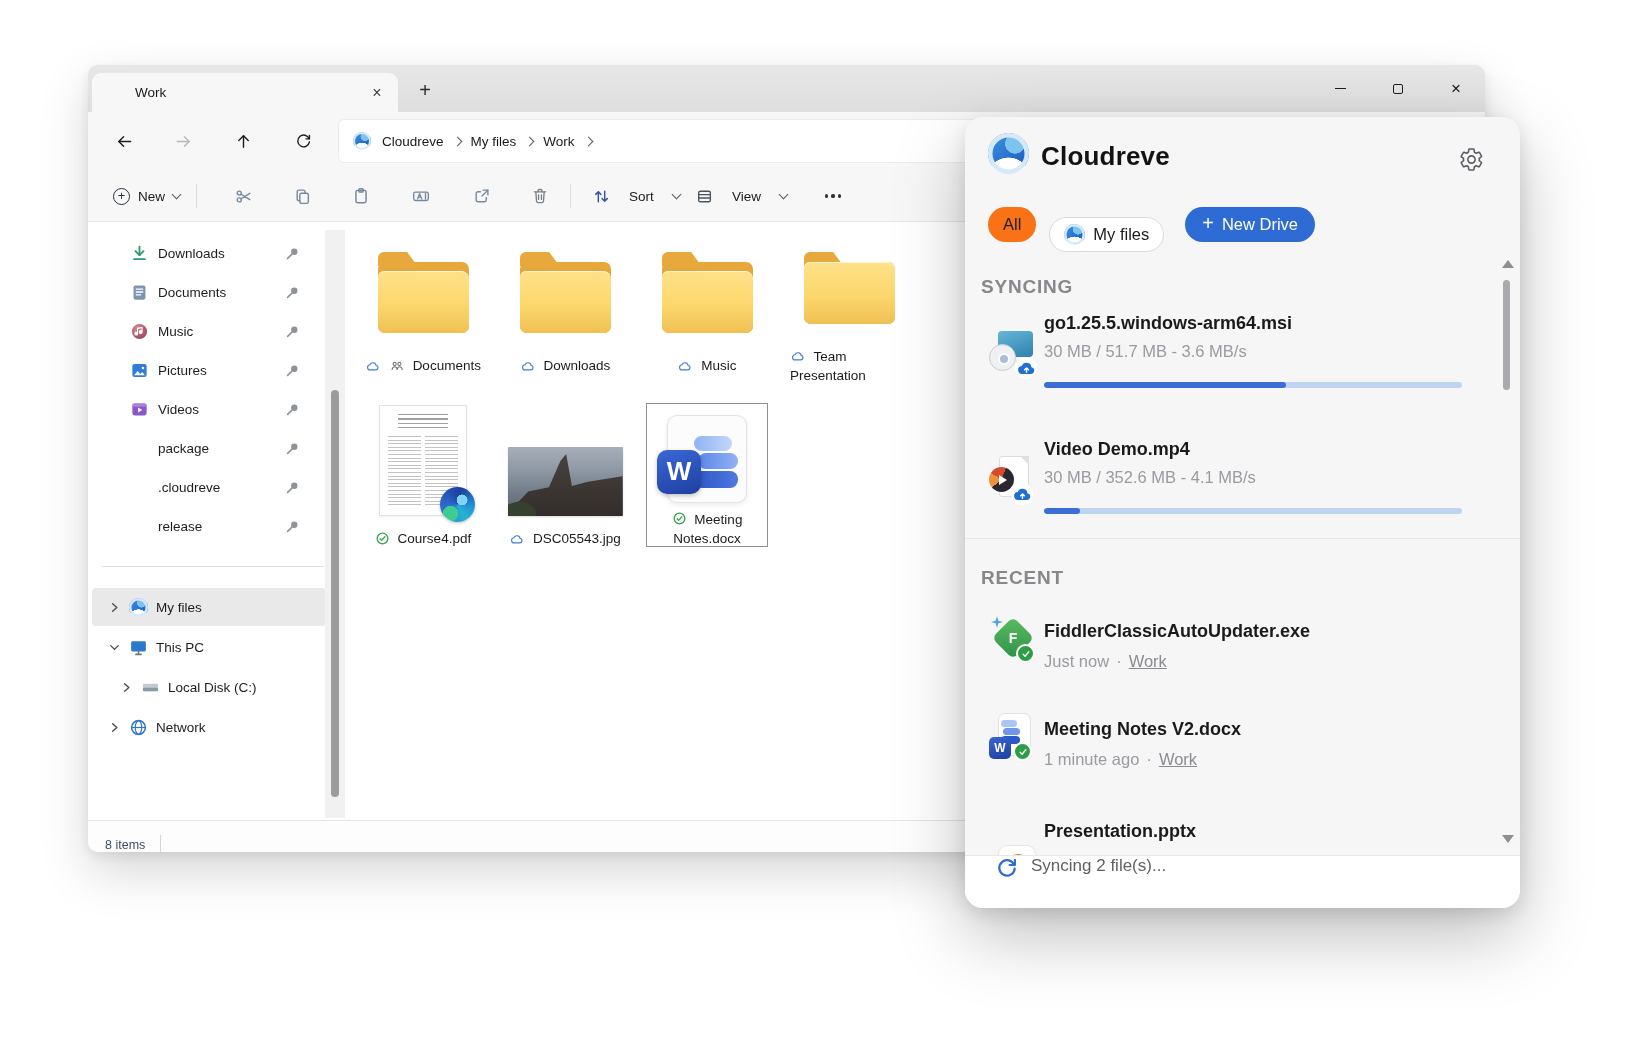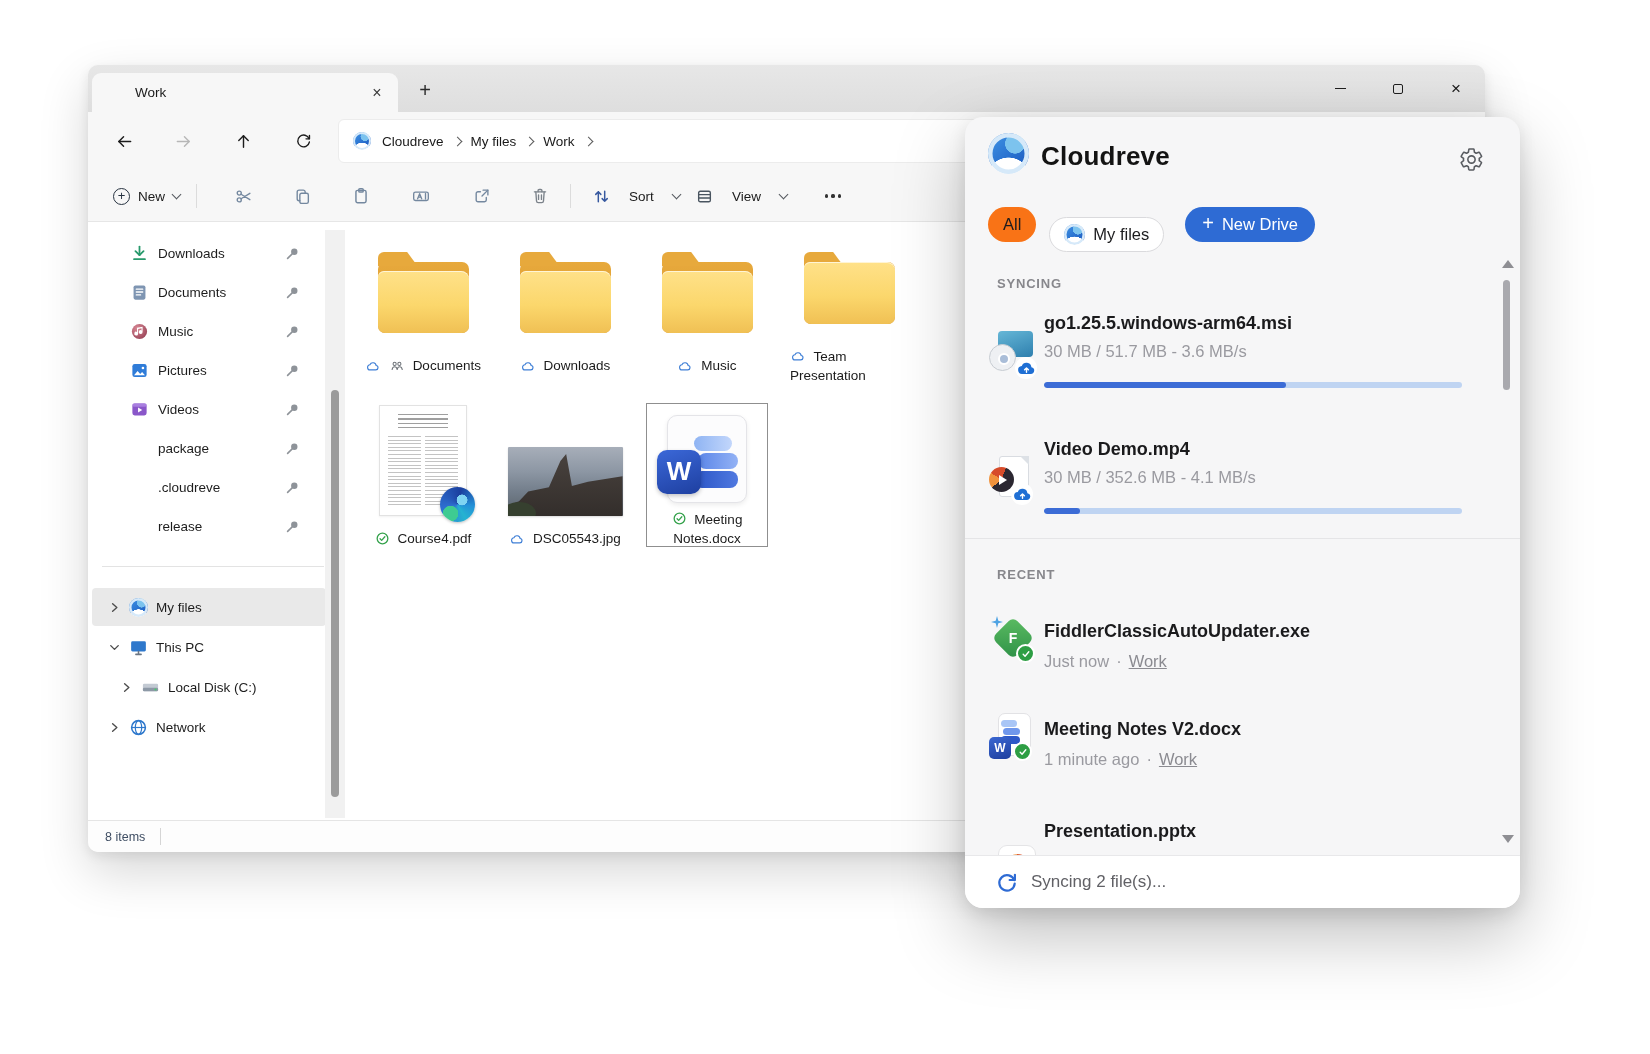--- a/index.html
+++ b/index.html
@@ -83,51 +83,51 @@
   .bush{position:absolute;left:-6px;bottom:-8px;width:34px;height:22px;border-radius:50%;background:#36402f}
   .photo-label,.pdf-label{margin-top:13px}
   .docxlabel{margin-top:7px;max-width:104px}
   .wordpage{position:relative;width:80px;height:106px;background:#fcfcfd;border:1px solid #e4e4e8;border-radius:10px;margin-top:12px;box-shadow:0 2px 5px rgba(0,0,0,.08)}
   .wbar{position:absolute;border-radius:8px}
   .wbar.b1{left:26px;top:20px;width:38px;height:15px;background:linear-gradient(90deg,#8fb4f3,#c2d6fb)}
   .wbar.b2{left:30px;top:37px;width:40px;height:16px;background:linear-gradient(90deg,#5b86e8,#93b2f5)}
   .wbar.b3{left:26px;top:55px;width:44px;height:17px;background:linear-gradient(90deg,#2b55c6,#5079e0)}
   .wbadge{position:absolute;left:-11px;bottom:8px;width:44px;height:44px;border-radius:10px;background:linear-gradient(160deg,#3b68d8 0%,#1e3fa0 100%);color:#fff;font-weight:bold;font-size:26px;display:flex;align-items:center;justify-content:center;box-shadow:0 2px 4px rgba(0,0,0,.22)}
 
-  .statusbar{position:absolute;left:0;right:0;bottom:0;height:32px;border-top:1px solid #e5e5e5;background:#fdfdfd;border-radius:0 0 10px 10px;display:flex;align-items:center;padding-left:17px}
+  .statusbar{position:absolute;left:0;right:0;bottom:0;height:32px;border-top:1px solid #e5e5e5;background:#fdfdfd;border-radius:0 0 10px 10px;display:flex;align-items:flex-end;padding-left:17px}
   .scount{font-size:12.5px;color:#3f4e63}
   .ssep{width:1px;height:17px;background:#d5d5d5;margin-left:15px}
 
   
   .panel{position:absolute;left:965px;top:117px;width:555px;height:791px;border-radius:18px;background:#f6f6f7;box-shadow:0 28px 70px rgba(0,0,0,.25),0 6px 18px rgba(0,0,0,.1);overflow:hidden}
   .p-logo{position:absolute;left:23px;top:16px;width:41px;height:41px;box-shadow:inset 0 0 0 4.5px #d6e9f9}
   .p-title{position:absolute;left:76px;top:24px;font-size:26px;font-weight:bold;color:#131313;letter-spacing:.2px}
   .p-gear{position:absolute;left:492px;top:28px;width:28px;height:28px;color:#595c61;display:flex;align-items:center;justify-content:center}
   .pills{position:absolute;left:23px;top:79px;display:flex;gap:9px;align-items:center}
   .pill{height:35px;border-radius:18px;display:flex;align-items:center;font-size:16.5px;color:#1c1c1e;padding:0 15px}
   .pill.all{background:#f97316}
   .pill.myfiles{background:#fff;border:1px solid #dadadd;gap:8px;padding:0 14px}
   .pill-logo{width:21px;height:21px;box-shadow:inset 0 0 0 2.5px #d6e9f9}
   .pill.newdrive{background:#2e6bd4;color:#fff;gap:8px;padding:0 17px;font-weight:500}
   .pill .plus{font-size:20px;font-weight:400;margin-top:-2px}
-  .sechead{position:absolute;left:32px;font-size:13px;font-weight:bold;letter-spacing:.8px;color:#87878c}
+  .sechead{position:absolute;left:16px;font-size:19px;font-weight:bold;letter-spacing:.8px;color:#87878c}
   .syncitem,.recitem{position:absolute;left:24px;right:58px}
   .fico{position:absolute;left:0;width:46px;height:46px}
   .ititle{position:absolute;left:55px;right:0;top:0;font-size:18px;font-weight:700;color:#1a1a1c;white-space:nowrap;overflow:hidden}
   .isub{position:absolute;left:55px;top:29px;font-size:16.5px;color:#9a9aa0;white-space:nowrap}
   .progress{position:absolute;left:55px;right:0;top:69px;height:6px;border-radius:3px;background:#bfd4f2;overflow:hidden}
   .progress i{display:block;height:100%;border-radius:3px;background:#3c6cd6}
   .pdivider{position:absolute;left:0;right:0;top:421px;height:1px;background:#e5e5e7}
   .rectitle{position:absolute;left:55px;right:0;top:12px;font-size:18px;font-weight:700;color:#1a1a1c;white-space:nowrap;overflow:hidden}
   .recmeta{position:absolute;left:55px;top:43px;font-size:16.5px;color:#9a9aa0;display:flex;gap:7px}
   .recmeta .loc{color:#8b8b91;text-decoration:underline}
   .p-uparrow{position:absolute;left:537px;top:143px;width:0;height:0;border-left:6px solid transparent;border-right:6px solid transparent;border-bottom:8px solid #8e8e93}
   .p-thumb{position:absolute;left:538px;top:163px;width:7px;height:110px;border-radius:4px;background:#a9a9ae}
   .p-downarrow{position:absolute;left:537px;top:718px;width:0;height:0;border-left:6px solid transparent;border-right:6px solid transparent;border-top:8px solid #8e8e93}
-  .p-footer{position:absolute;left:0;right:0;bottom:0;height:53px;background:#fff;border-top:1px solid #e8e8ea;display:flex;align-items:center;padding-left:31px;gap:13px}
+  .p-footer{position:absolute;left:0;right:0;bottom:0;height:53px;background:#fff;border-top:1px solid #e8e8ea;display:flex;padding-left:31px;gap:13px}
   .p-footer-text{font-size:17px;color:#616166}
   .p-footer .sync-ic{color:#2e6bd4}
 
   
   .msi-win{position:absolute;left:9px;top:1px;width:35px;height:26px;border-radius:4px;background:linear-gradient(160deg,#66b7d7,#2e7fae)}
   .msi-disc{position:absolute;left:0;top:14px;width:27px;height:27px;border-radius:50%;background:#eef0f3;border:1px solid #c7ccd2}
   .msi-disc::after{content:"";position:absolute;left:7.5px;top:7.5px;width:8px;height:8px;border-radius:50%;background:#a9bdd8;border:2px solid #fff}
   .badge{position:absolute;display:flex;align-items:center;justify-content:center}
   .badge.cloudb{right:-2px;bottom:-3px;width:22px;height:22px;border-radius:50%;background:#fff}
   .badge.checkb{right:0;bottom:-2px;width:19px;height:19px;border-radius:50%;background:#2e9e44;border:2.5px solid #fff;color:#fff}

